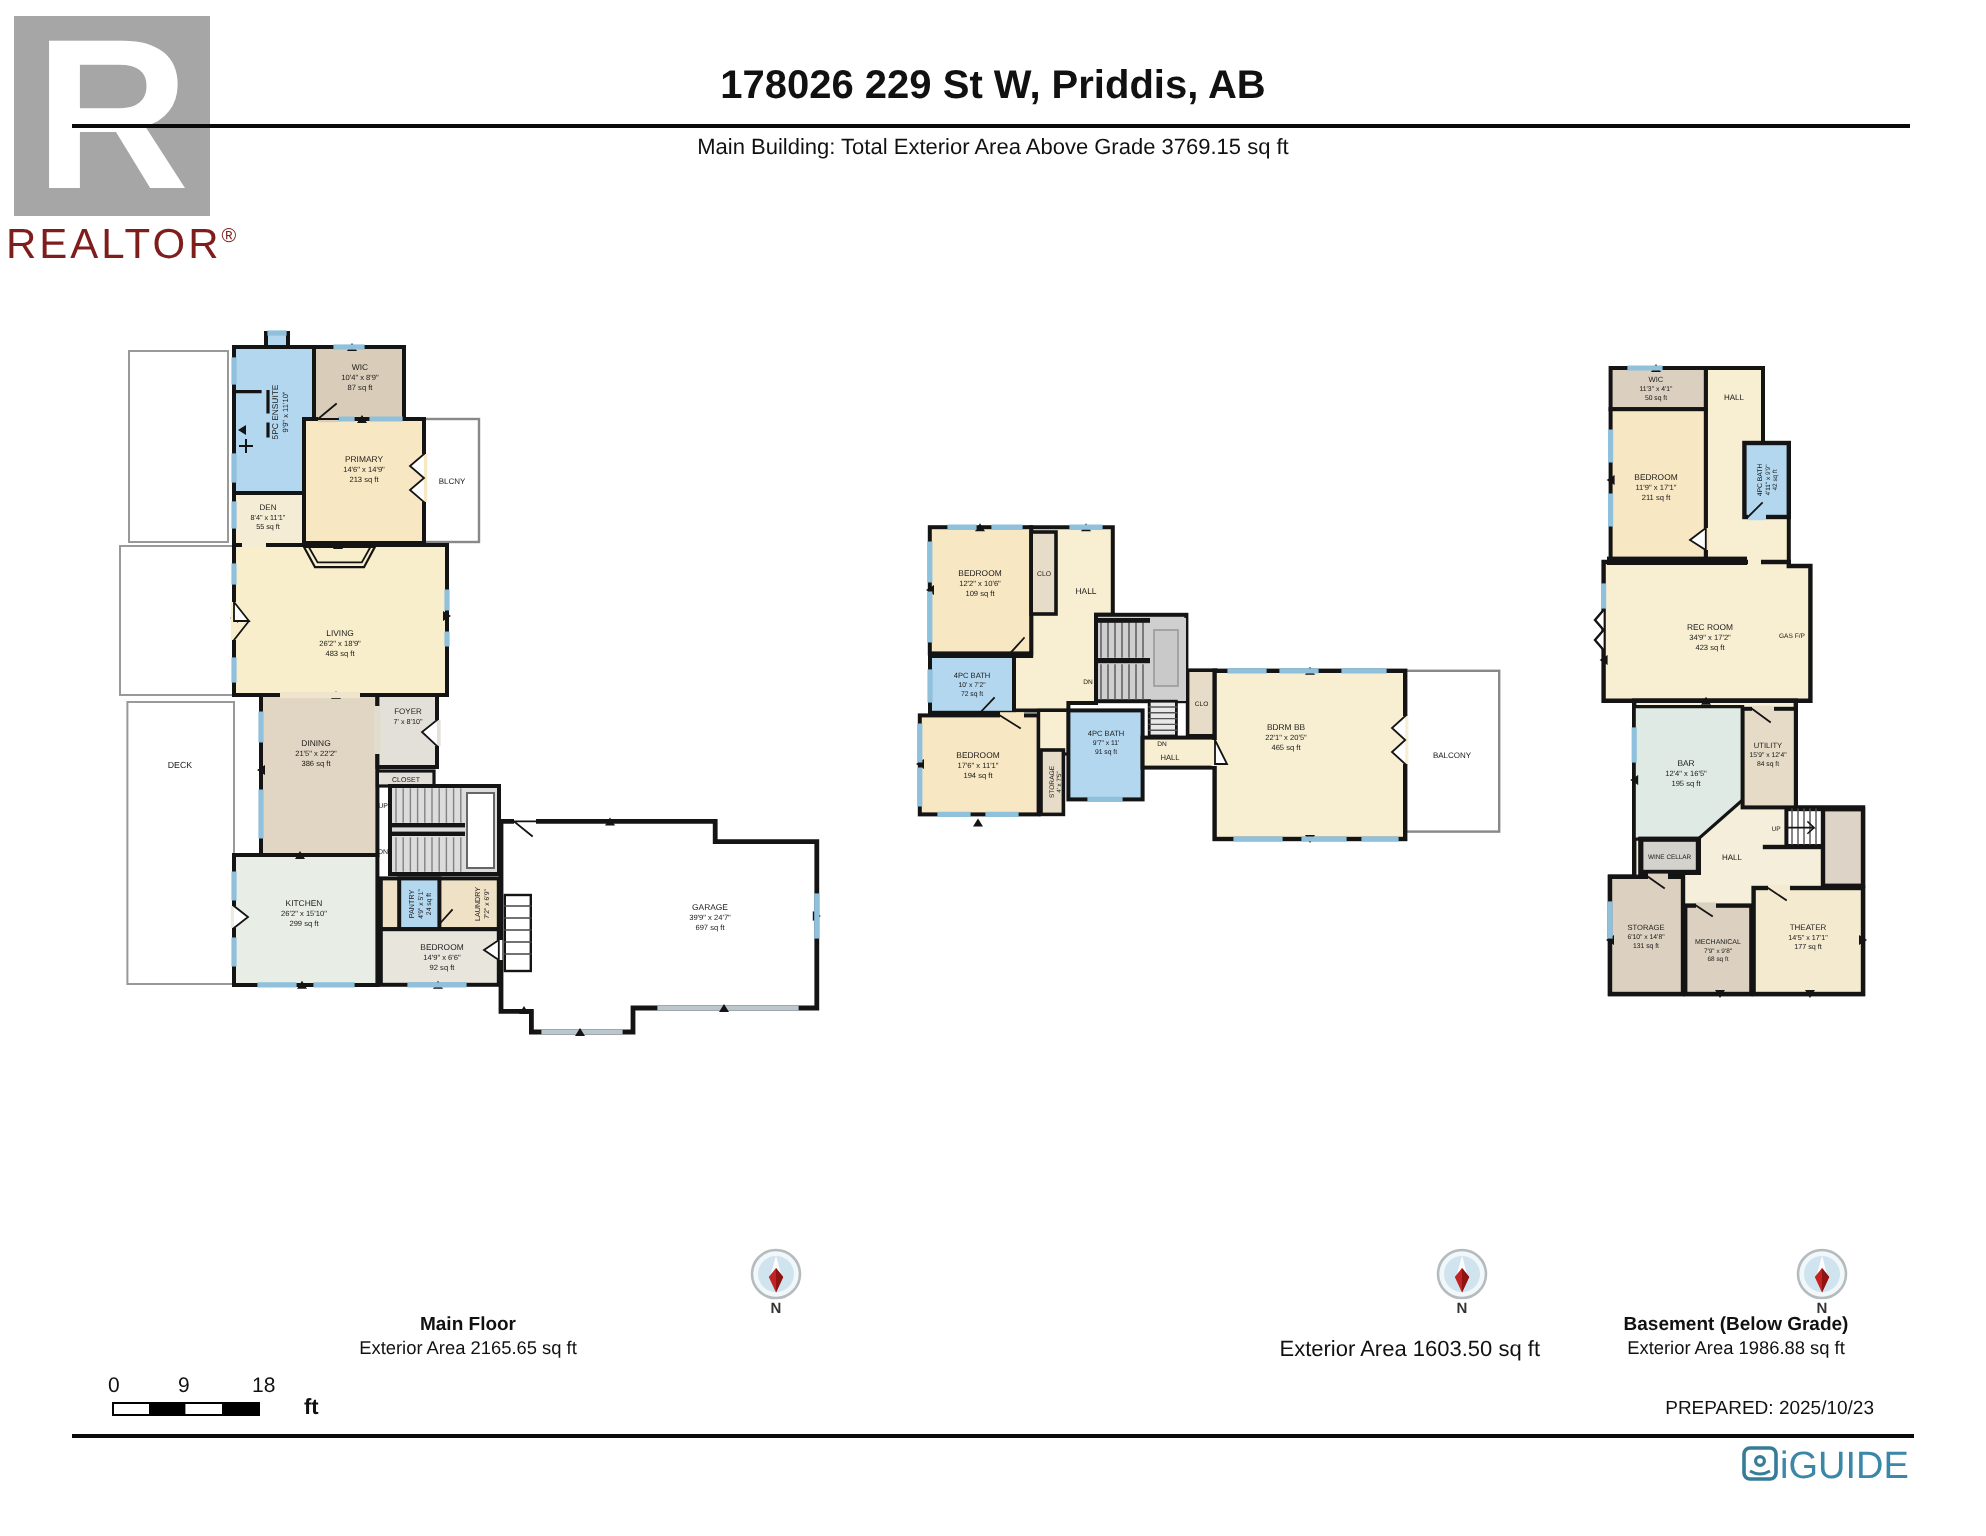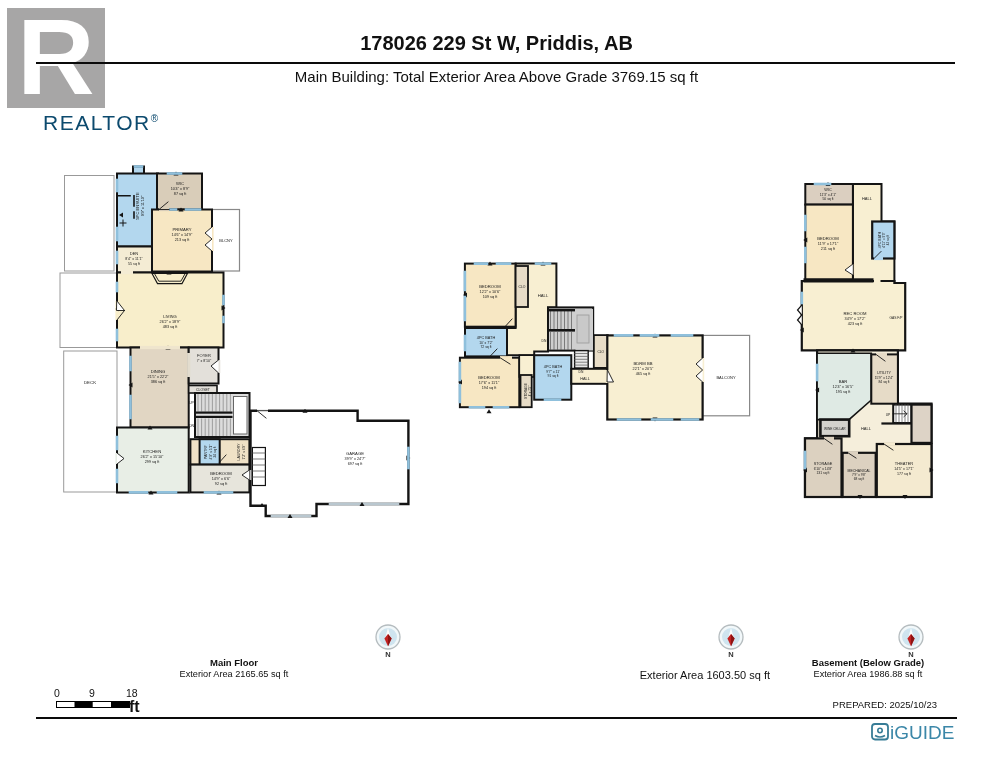--- a/index.html
+++ b/index.html
@@ -8,27 +8,27 @@
   .abs{position:absolute;}
 </style>
 </head>
 <body>
 <div id="page">
 
 <div class="abs" style="left:7px;top:8px;width:98px;height:100px;background:#a7a6a6;"></div>
 
 <div class="abs" style="left:7px;top:5px;width:98px;height:104px;color:#fff;font-weight:bold;font-size:107px;text-align:center;line-height:104px;">R</div>
 
-<div class="abs" style="left:3px;top:111px;width:120px;color:#0c4a6e;font-size:21px;letter-spacing:1.5px;margin-left:40px;">REALTOR<span style="font-size:10px;vertical-align:8px;">®</span></div>
+<div class="abs" style="left:3px;top:111px;width:120px;color:#7f1d1d;font-size:21px;letter-spacing:1.5px;">REALTOR<span style="font-size:10px;vertical-align:8px;">®</span></div>
 
 <div class="abs" style="left:36px;top:62px;width:919px;height:2px;background:#0a0a0a;"></div>
 
 <div class="abs" style="left:0;top:32px;width:993px;text-align:center;font-size:20px;font-weight:bold;color:#111;">178026 229 St W, Priddis, AB</div>
 
-<div class="abs" style="left:0;top:68px;width:993px;text-align:center;font-size:15px;color:#111;">Main Building: Total Exterior Area Above Grade 3769.15 sq ft</div>
+<div class="abs" style="left:0;top:68px;width:993px;text-align:center;font-size:11px;color:#111;">Main Building: Total Exterior Area Above Grade 3769.15 sq ft</div>
 
 <svg class="abs" style="left:0;top:0;" width="993" height="768" viewBox="0 0 993 768">
   <g id="mainfloor" stroke-linecap="square">
 
     <rect x="64.5" y="175.5" width="49.5" height="95.5" fill="#fff" stroke="#999" stroke-width="1"></rect>
 
     <rect x="60" y="273" width="57" height="74.5" fill="#fff" stroke="#999" stroke-width="1"></rect>
 
     <rect x="63.7" y="351" width="53.3" height="141" fill="#fff" stroke="#999" stroke-width="1"></rect>
     <text x="90" y="384" font-size="4.4" fill="#1a1a1a" text-anchor="middle">DECK</text>
@@ -545,21 +545,21 @@
 <div class="abs" style="left:54px;top:687px;font-size:10.5px;color:#111;">0</div>
 <div class="abs" style="left:89px;top:687px;font-size:10.5px;color:#111;">9</div>
 <div class="abs" style="left:126px;top:687px;font-size:10.5px;color:#111;">18</div>
 
 <svg class="abs" style="left:56px;top:701px;" width="90" height="12" viewBox="0 0 90 12">
   <rect x="0.5" y="0.5" width="73" height="6" fill="#fff" stroke="#000" stroke-width="1"></rect>
   <rect x="18.5" y="0.5" width="18.2" height="6" fill="#000"></rect>
   <rect x="55" y="0.5" width="18.5" height="6" fill="#000"></rect>
 </svg>
 
-<div class="abs" style="left:129px;top:698px;font-size:16px;color:#111;font-weight:bold;">ft</div>
+<div class="abs" style="left:152px;top:698px;font-size:11px;color:#111;font-weight:bold;">ft</div>
 
 <div class="abs" style="left:637px;top:699px;width:300px;text-align:right;font-size:9.5px;color:#111;">PREPARED: 2025/10/23</div>
 
 <div class="abs" style="left:36px;top:717px;width:921px;height:2px;background:#0a0a0a;"></div>
 
 
 <svg class="abs" style="left:870px;top:721px;" width="85" height="22" viewBox="0 0 85 22">
   <rect x="2" y="3" width="16" height="15.5" rx="3" fill="none" stroke="#377c96" stroke-width="1.8"></rect>
   <circle cx="10" cy="9.5" r="2.2" fill="none" stroke="#377c96" stroke-width="1.6"></circle>
   <path d="M5,14.5 Q10,17.5 15,14.5" fill="none" stroke="#377c96" stroke-width="1.6"></path>

